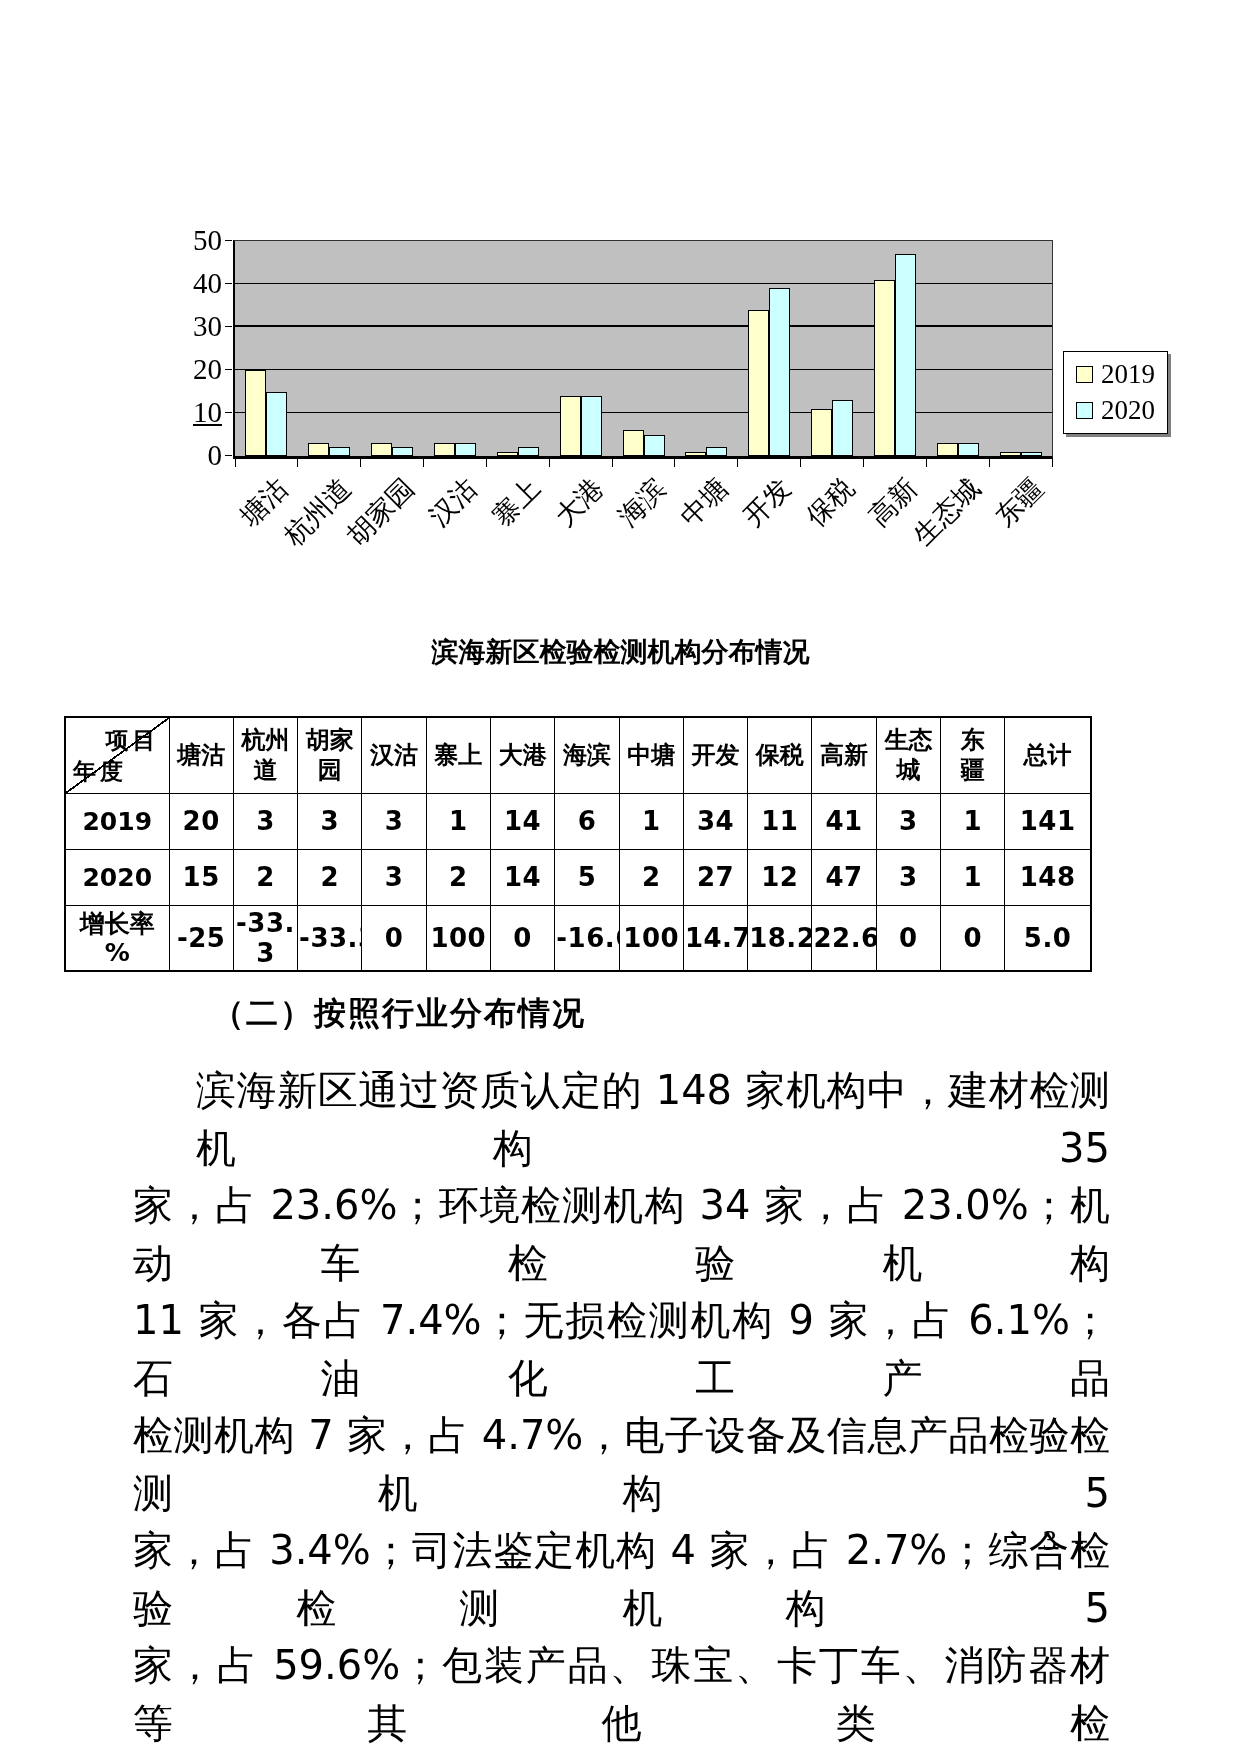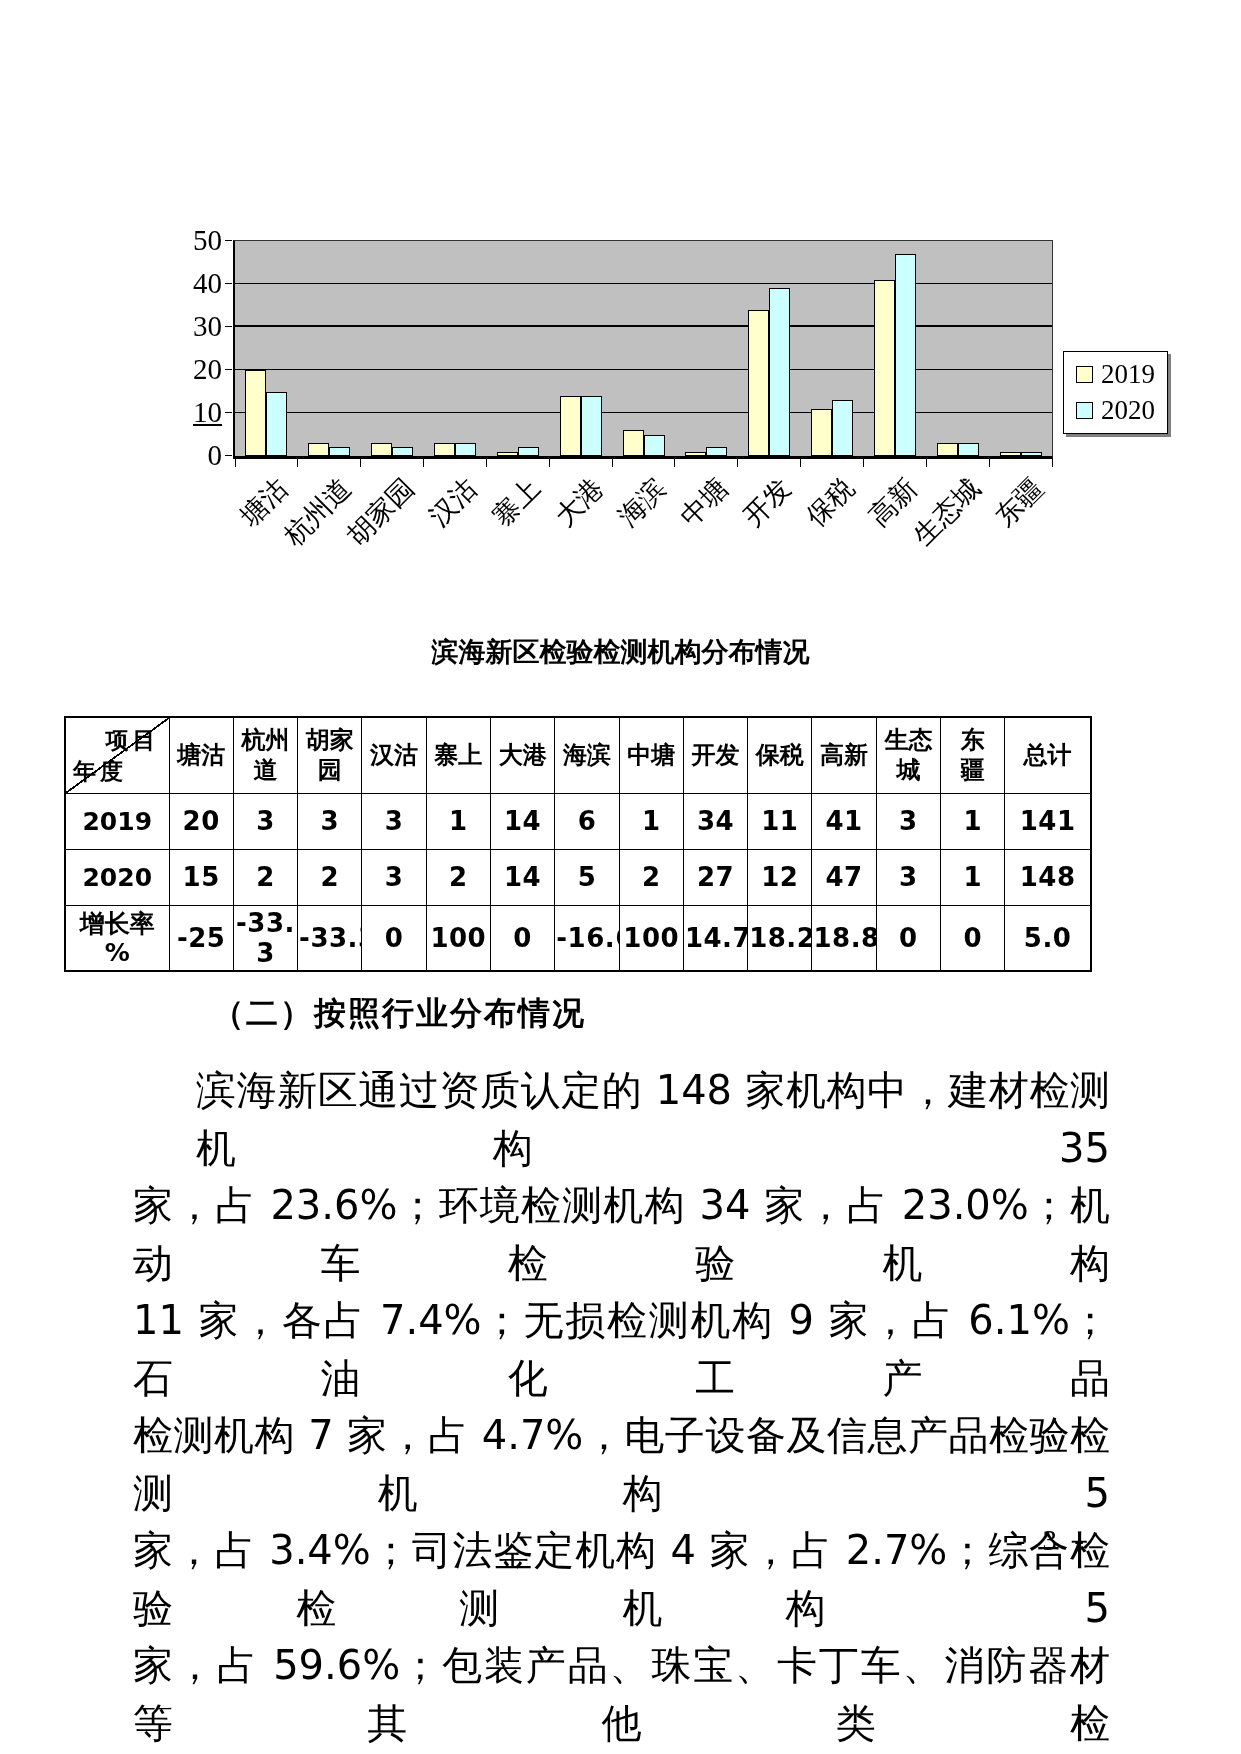--- a/index.html
+++ b/index.html
@@ -231,21 +231,21 @@
         <td class="num">-33.
 3</td>
         <td class="num">-33.3</td>
         <td class="num">0</td>
         <td class="num">100</td>
         <td class="num">0</td>
         <td class="num">-16.6</td>
         <td class="num">100</td>
         <td class="num">14.7</td>
         <td class="num">18.2</td>
-        <td class="num">18.8</td>
+        <td class="num">22.6</td>
         <td class="num">0</td>
         <td class="num">0</td>
         <td class="num">5.0</td>
       </tr>
     </tbody>
   </table>
 
 <div id="heading">（二）按照行业分布情况</div>
 
 <div id="para">

